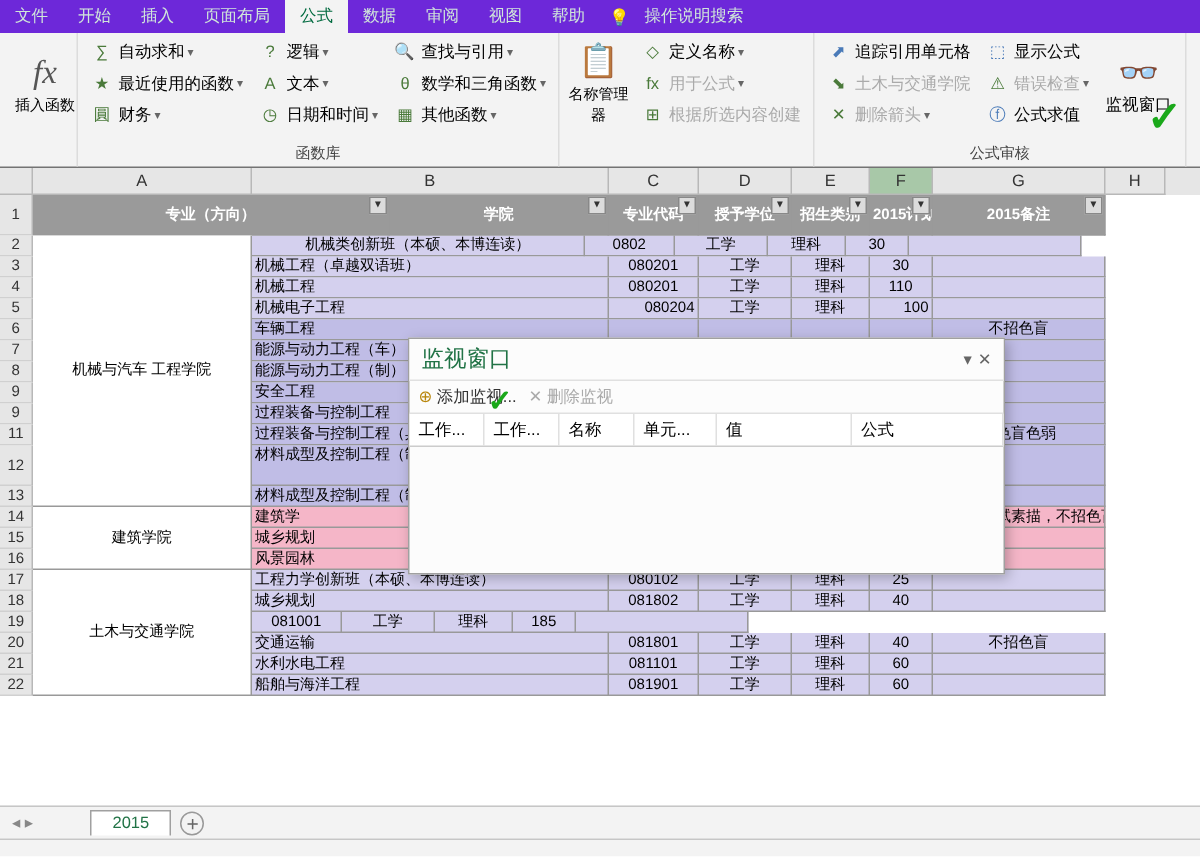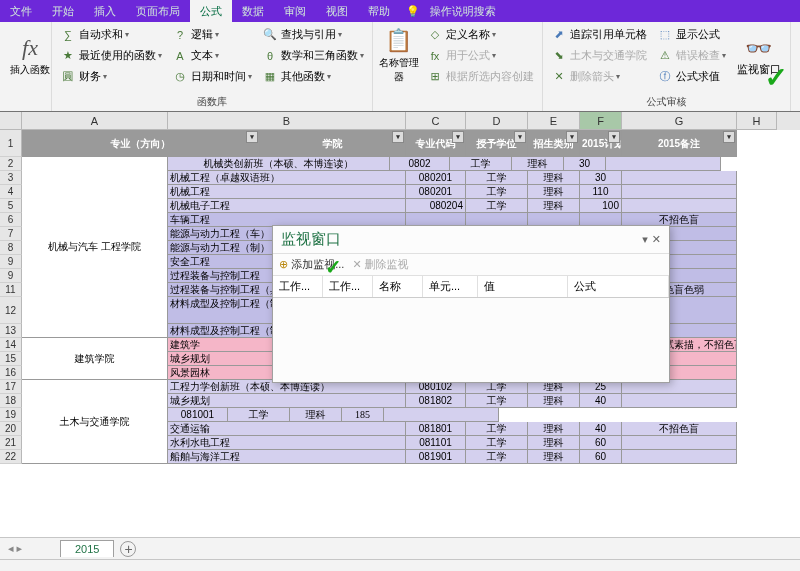--- a/index.html
+++ b/index.html
@@ -401,21 +401,21 @@
         <div class="cell lav center" style="width: 62px;">工学</div>
         <div class="cell lav center" style="width: 52px;">理科</div>
         <div class="cell lav center" style="width: 42px;">40</div>
         <div class="cell lav center" style="width: 115px;"></div>
       </div>
       <div class="row">
         <div class="cell" style="width: 146px; border: none;"></div>
         <div class="cell lav center" style="width: 60px;">081001</div>
         <div class="cell lav center" style="width: 62px;">工学</div>
         <div class="cell lav center" style="width: 52px;">理科</div>
-        <div class="cell lav center" style="width: 42px; font-family: Liberation Serif, serif;">185</div>
+        <div class="cell lav center" style="width: 42px;">185</div>
         <div class="cell lav center" style="width: 115px;"></div>
       </div>
       <div class="row">
         <div class="cell" style="width: 146px; border: none;"></div>
         <div class="cell lav" style="width: 238px;">交通运输</div>
         <div class="cell lav center" style="width: 60px;">081801</div>
         <div class="cell lav center" style="width: 62px;">工学</div>
         <div class="cell lav center" style="width: 52px;">理科</div>
         <div class="cell lav center" style="width: 42px;">40</div>
         <div class="cell lav center" style="width: 115px;">不招色盲</div>

